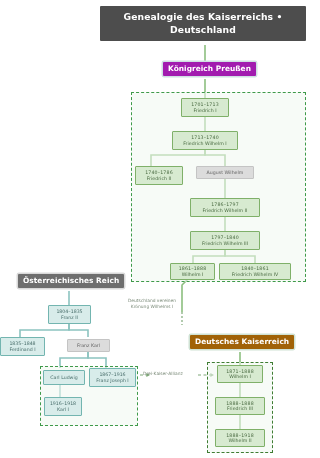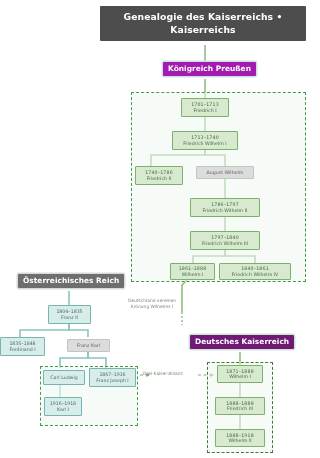--- a/index.html
+++ b/index.html
@@ -27,21 +27,21 @@
     font-size:9.2px;font-weight:bold;letter-spacing:.1px;
     border-radius:1px;padding:4px 6px;line-height:1.45;
   }
   
   .hdr{
     color:#ffffff;font-size:7.4px;font-weight:bold;letter-spacing:.05px;
     border-radius:1px;padding:3px 5px;white-space:nowrap;
   }
   .hdr-prussia{background:#a21caf;box-shadow:0 0 0 1.5px #cfe0e2;}
   .hdr-austria{background:#6e6e6e;box-shadow:0 0 0 1.5px #d9d9d9;align-items:center;}
-  .hdr-germany{background:#701a75;box-shadow:0 0 0 1.5px #cfe2d4;}
+  .hdr-germany{background:#a16207;box-shadow:0 0 0 1.5px #cfe2d4;}
 
   
   .p-green{
     background:#d7ead0;border:1.2px solid #7fb069;color:#4a6b42;
     font-size:4.7px;border-radius:1px;
   }
   .p-green .yr{letter-spacing:.15px;}
   
   .p-teal{
     background:#d8ecea;border:1.2px solid #73b5b0;color:#4a6f6c;
@@ -122,21 +122,21 @@
     <g fill="none" stroke="#7fa878" stroke-width="1.2" stroke-dasharray="3 2.5">
       <path d="M140,375 L150,375"></path>
       <path d="M198,375 L214,375"></path>
     </g>
     <path d="M214,375 l-3.6,-2 0,4 z" fill="#7fa878"></path>
     <path d="M150,375 l-3.6,-2 0,4 z" fill="#7fa878"></path>
   </svg>
 
   <div class="node banner-title" style="left:98px;top:6px;width:214px;max-width:206px;left:100px;width:206px;">
     <span>Genealogie des Kaiserreichs •</span>
-    <span>Kaiserreichs</span>
+    <span>Deutschland</span>
   </div>
 
   <div class="node hdr hdr-prussia" style="left:163px;top:62px;">
     <span>Königreich Preußen</span>
   </div>
 
   <div class="node hdr hdr-austria" style="left:18px;top:274px;">
     <span>Österreichisches Reich</span>
   </div>
 

